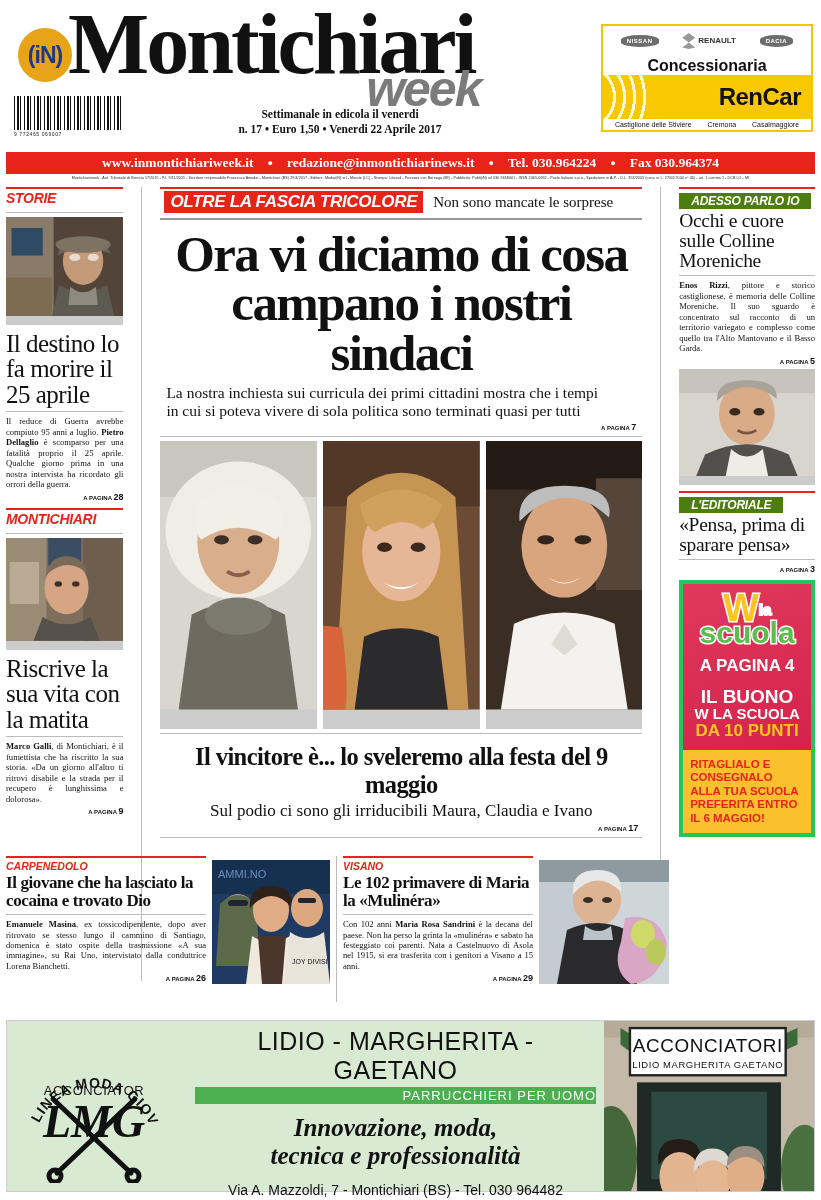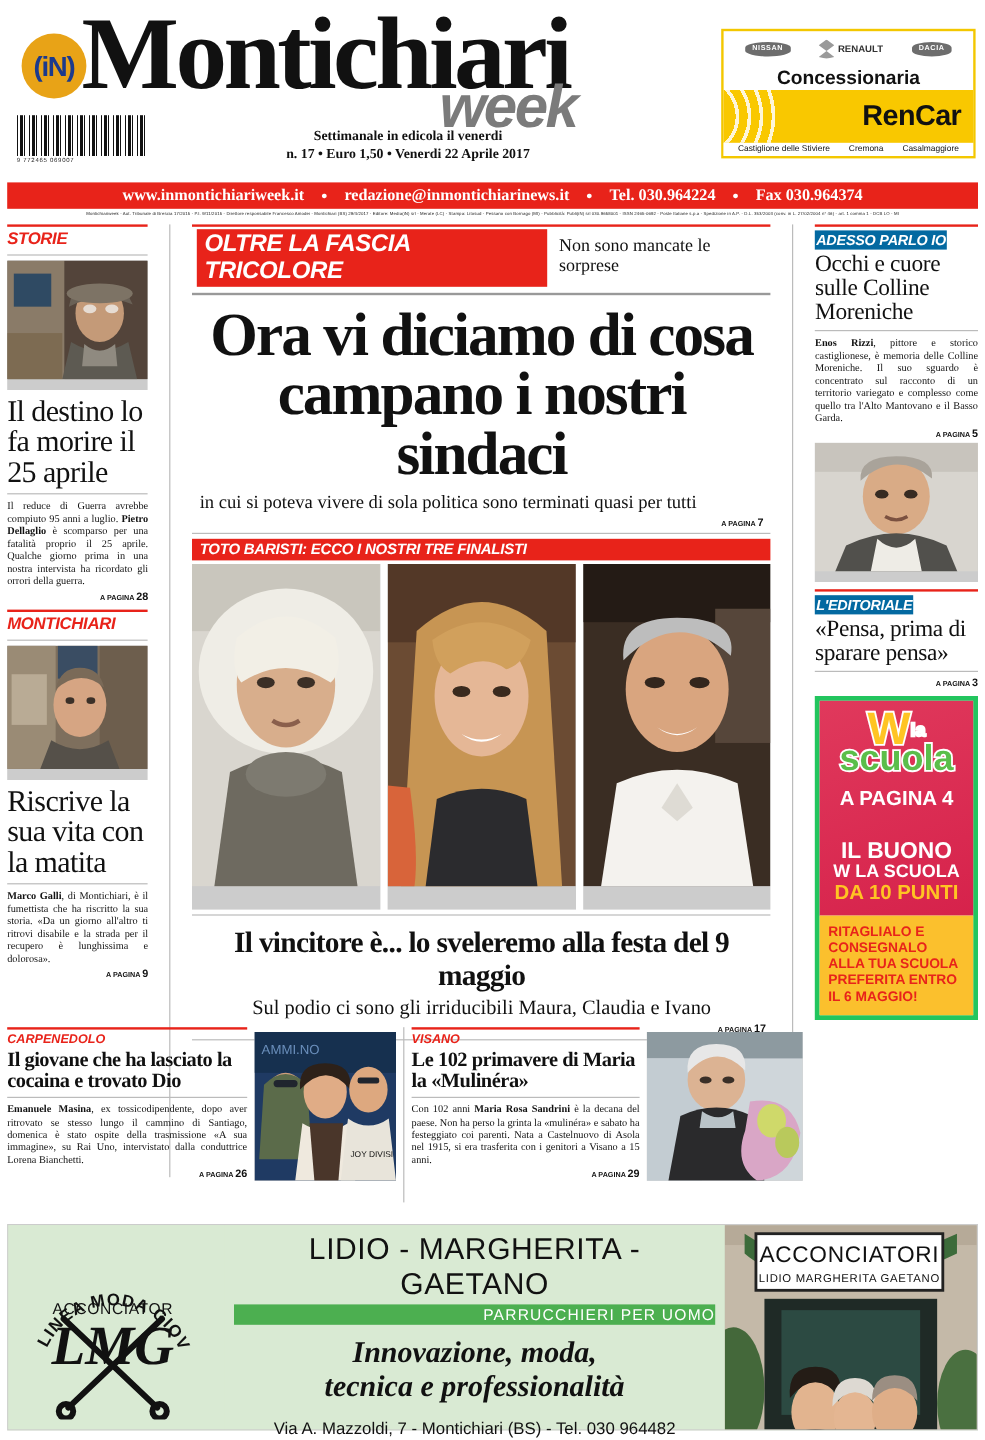--- a/index.html
+++ b/index.html
@@ -164,21 +164,21 @@
   .pagina .n { font-size:9px; }
 
   
   .center-top-rule { height:2px; background:#E8231A; }
   .center-kicker-row {
     display:flex; align-items:baseline; gap:10px; padding:2px 4px 1px 4px;
   }
   .center-kicker {
     background:#E8231A; color:#fff;
     font-family:"Liberation Sans", sans-serif;
-    font-weight:bold; font-style:italic; font-size:20px;
+    font-weight:bold; font-style:italic; font-size:17px;
     padding:1px 6px; letter-spacing:-0.3px;
   }
   .center-occhiello {
     font-family:"Liberation Serif", serif; font-size:15px; color:#111;
   }
   .main-head {
     font-family:"Liberation Serif", serif; font-weight:bold;
     font-size:51px; line-height:0.97; letter-spacing:-1.6px;
     color:#111; text-align:center; padding:6px 4px 2px 4px;
   }
@@ -198,23 +198,23 @@
     font-size:24.5px; letter-spacing:-0.6px; color:#111; text-align:center;
     padding-top:5px;
   }
   .winner-sub {
     font-family:"Liberation Serif", serif; font-size:17px;
     color:#111; text-align:center; padding-top:2px;
   }
 
   
   .r-kicker {
-    background:#0369a1; color:#fff;
+    background:#4d7c0f; color:#fff;
     font-family:"Liberation Sans", sans-serif; font-weight:bold; font-style:italic;
-    font-size:12px; padding:1px 1px; display:inline-block; letter-spacing:-0.2px;
+    font-size:12px; padding:1px 12px; display:inline-block; letter-spacing:-0.2px;
   }
   .r-head {
     font-family:"Liberation Serif", serif; font-size:19.5px;
     line-height:1.03; color:#111; letter-spacing:-0.3px; padding-top:2px;
   }
 
   
   .scuola-ad { border:4px solid #22c55e; margin-top:6px; }
   .scuola-top {
     background:#E03A5B; padding:8px 6px 10px 6px; text-align:center;
@@ -232,21 +232,21 @@
   .w-logo .scuola {
     display:block; font-size:30px; color:#5BBE4A; margin-top:-4px;
     -webkit-text-stroke:3px #fff; paint-order: stroke fill;
   }
   .scuola-pg {
     font-family:"Liberation Sans", sans-serif; font-weight:bold;
     font-size:17px; color:#fff; margin-top:10px;
   }
   .scuola-buono {
     font-family:"Liberation Sans", sans-serif; font-weight:bold;
-    font-size:19px; color:#fff; margin-top:24px; line-height:1.04;
+    font-size:19px; color:#fff; margin-top:11px; line-height:1.04;
   }
   .scuola-buono .l2 { font-size:15px; }
   .scuola-buono .punti { color:#FFC423; font-size:17px; }
   .scuola-bottom {
     background:#FBC02D; padding:8px 7px;
     font-family:"Liberation Sans", sans-serif; font-weight:bold;
     font-size:11.5px; color:#E8231A; line-height:1.18;
   }
 
   
@@ -415,26 +415,26 @@
         <span class="center-occhiello">Non sono mancate le sorprese</span>
       </div>
       <div class="rule-grey" style="height:2px;background:#999;"></div>
 
       <div class="main-head">
         <div>Ora vi diciamo di cosa</div>
         <div>campano i nostri sindaci</div>
       </div>
 
       <div class="main-sub">
+        <div>La nostra inchiesta sui curricula dei primi cittadini mostra che i tempi</div>
         <div>in cui si poteva vivere di sola politica sono terminati quasi per tutti</div>
       </div>
       <div class="pagina" style="padding-right:6px;"><span>A PAGINA</span> <span class="n">7</span></div>
       <div class="rule-grey"></div>
 
-      <div class="toto-bar">TOTO BARISTI: ECCO I NOSTRI TRE FINALISTI</div>
 
       <div class="finalists">
         <div class="photo">
           <svg class="ph-inner" viewBox="0 0 168 288" preserveAspectRatio="none">
             <rect width="168" height="288" fill="#d9d6cf"></rect>
             <rect x="0" y="0" width="168" height="60" fill="#c9c6bd"></rect>
             <ellipse cx="84" cy="96" rx="78" ry="74" fill="#efede6"></ellipse>
             <ellipse cx="84" cy="108" rx="44" ry="56" fill="#d8ae8c"></ellipse>
             <path d="M40 66 q44 -38 88 0 q8 30 -4 40 q-40 -26 -80 0 q-10 -12 -4 -40z" fill="#f2efe6"></path>
             <ellipse cx="66" cy="106" rx="8" ry="5" fill="#3b2f26"></ellipse>

